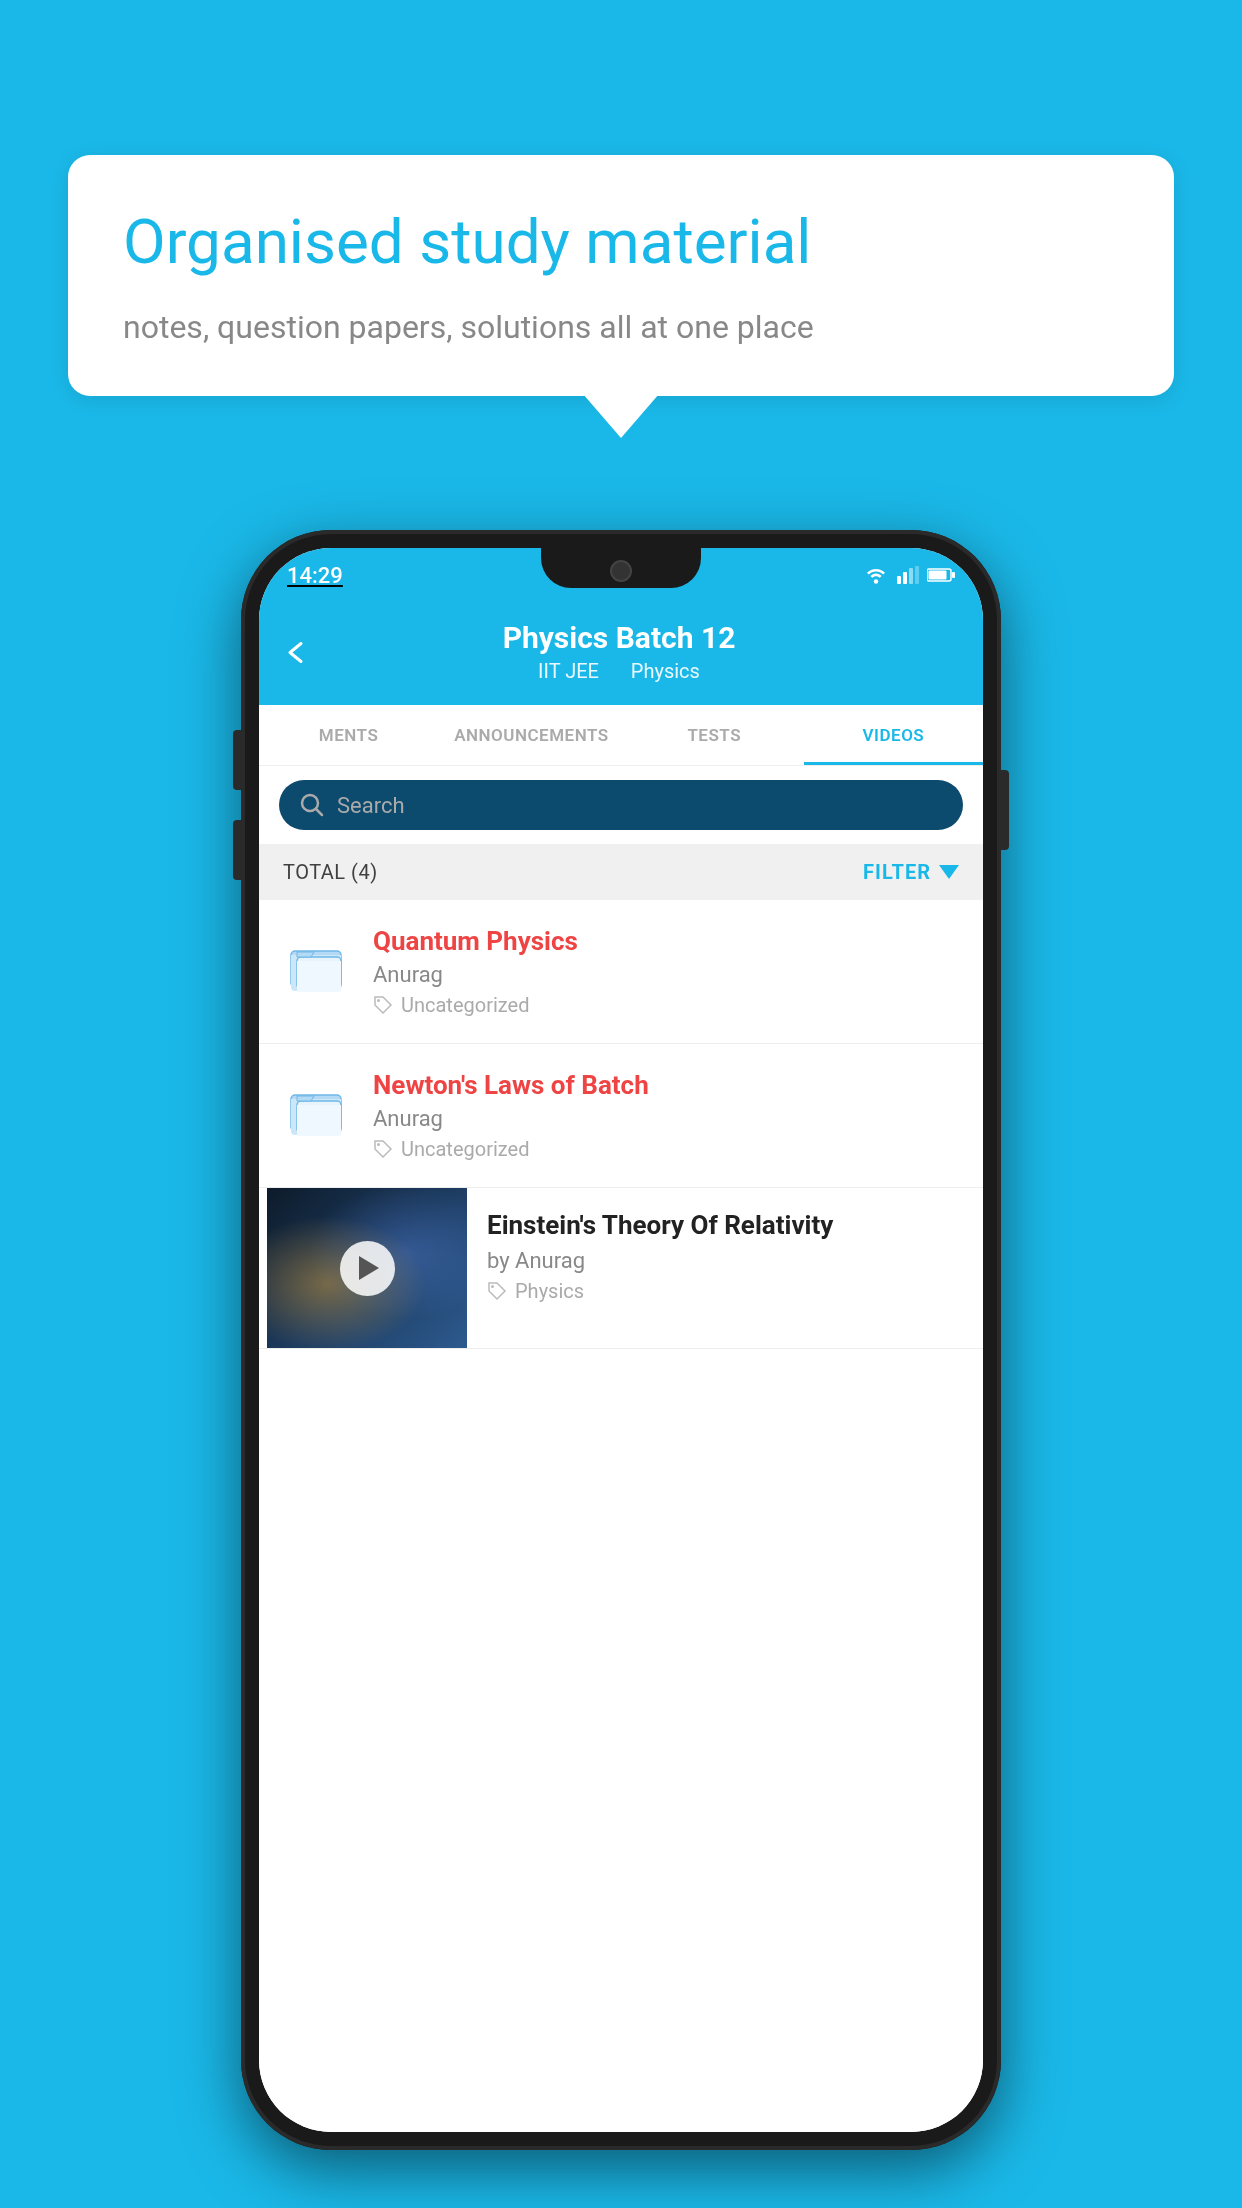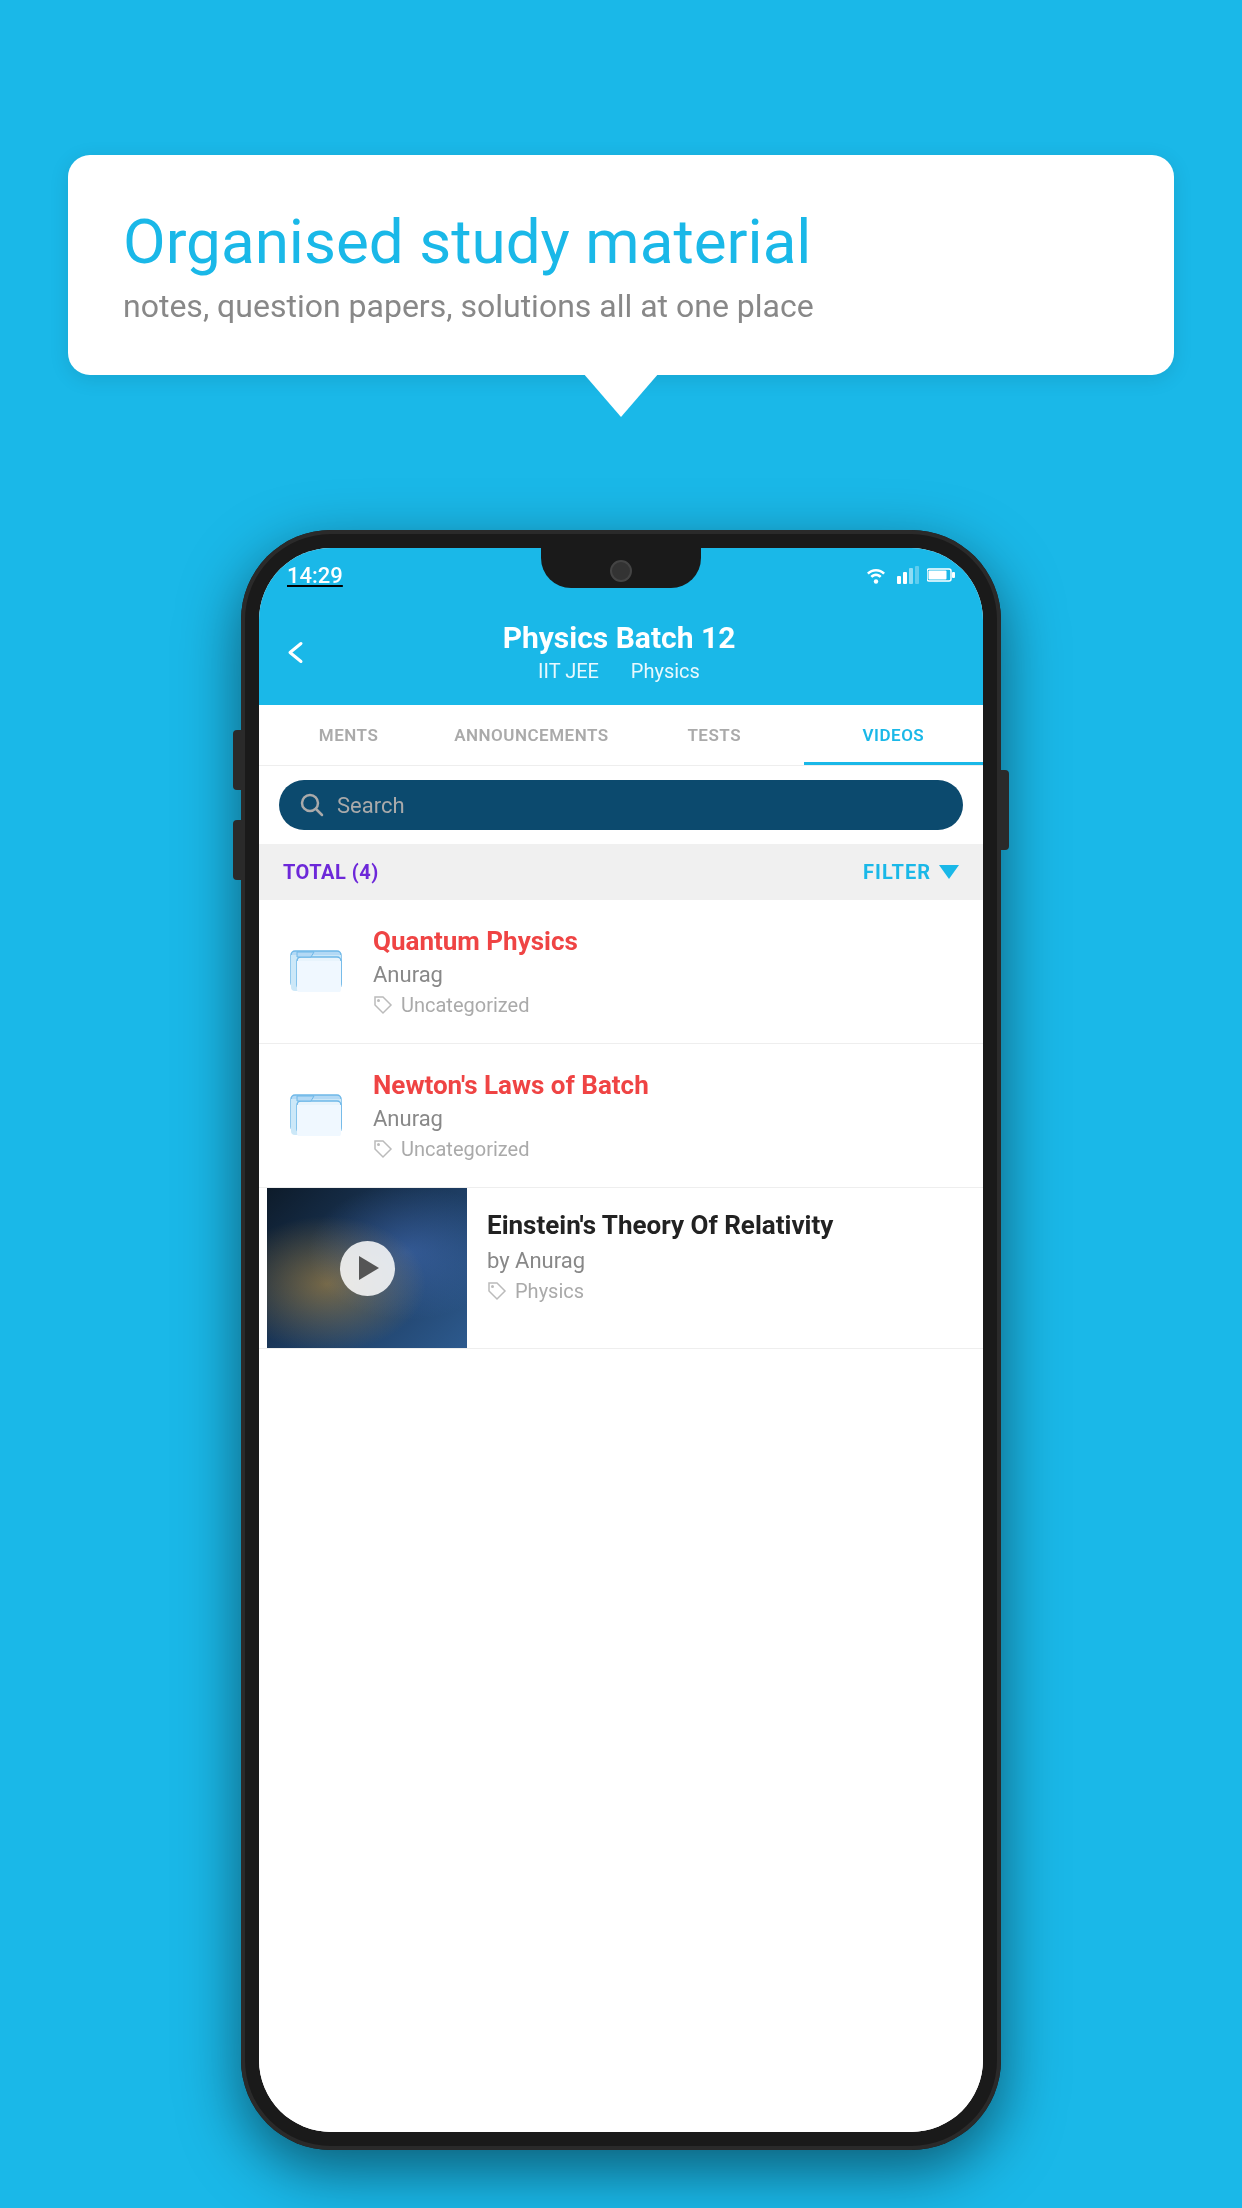--- a/index.html
+++ b/index.html
@@ -35,21 +35,21 @@
       height: 0;
       border-left: 38px solid transparent;
       border-right: 38px solid transparent;
       border-top: 44px solid white;
     }
     .bubble-title {
       color: #1ab8e8;
       font-size: 62px;
       font-weight: 400;
       line-height: 1.2;
-      margin-bottom: 8px;
+      margin-bottom: 29px;
     }
     .bubble-subtitle {
       color: #888;
       font-size: 32px;
       font-weight: 400;
     }
 
     
     .phone-container {
       position: absolute;
@@ -244,23 +244,23 @@
 
     
     .filter-bar {
       background: #f0f0f0;
       padding: 16px 24px;
       display: flex;
       align-items: center;
       justify-content: space-between;
     }
     .total-text {
-      color: #6d28d9;
+      color: #404040;
       font-size: 20px;
-      font-weight: 700;
+      font-weight: 400;
       letter-spacing: 0.5px;
     }
     .filter-btn {
       color: #1ab8e8;
       font-size: 20px;
       font-weight: 700;
       letter-spacing: 1px;
       display: flex;
       align-items: center;
       gap: 8px;

